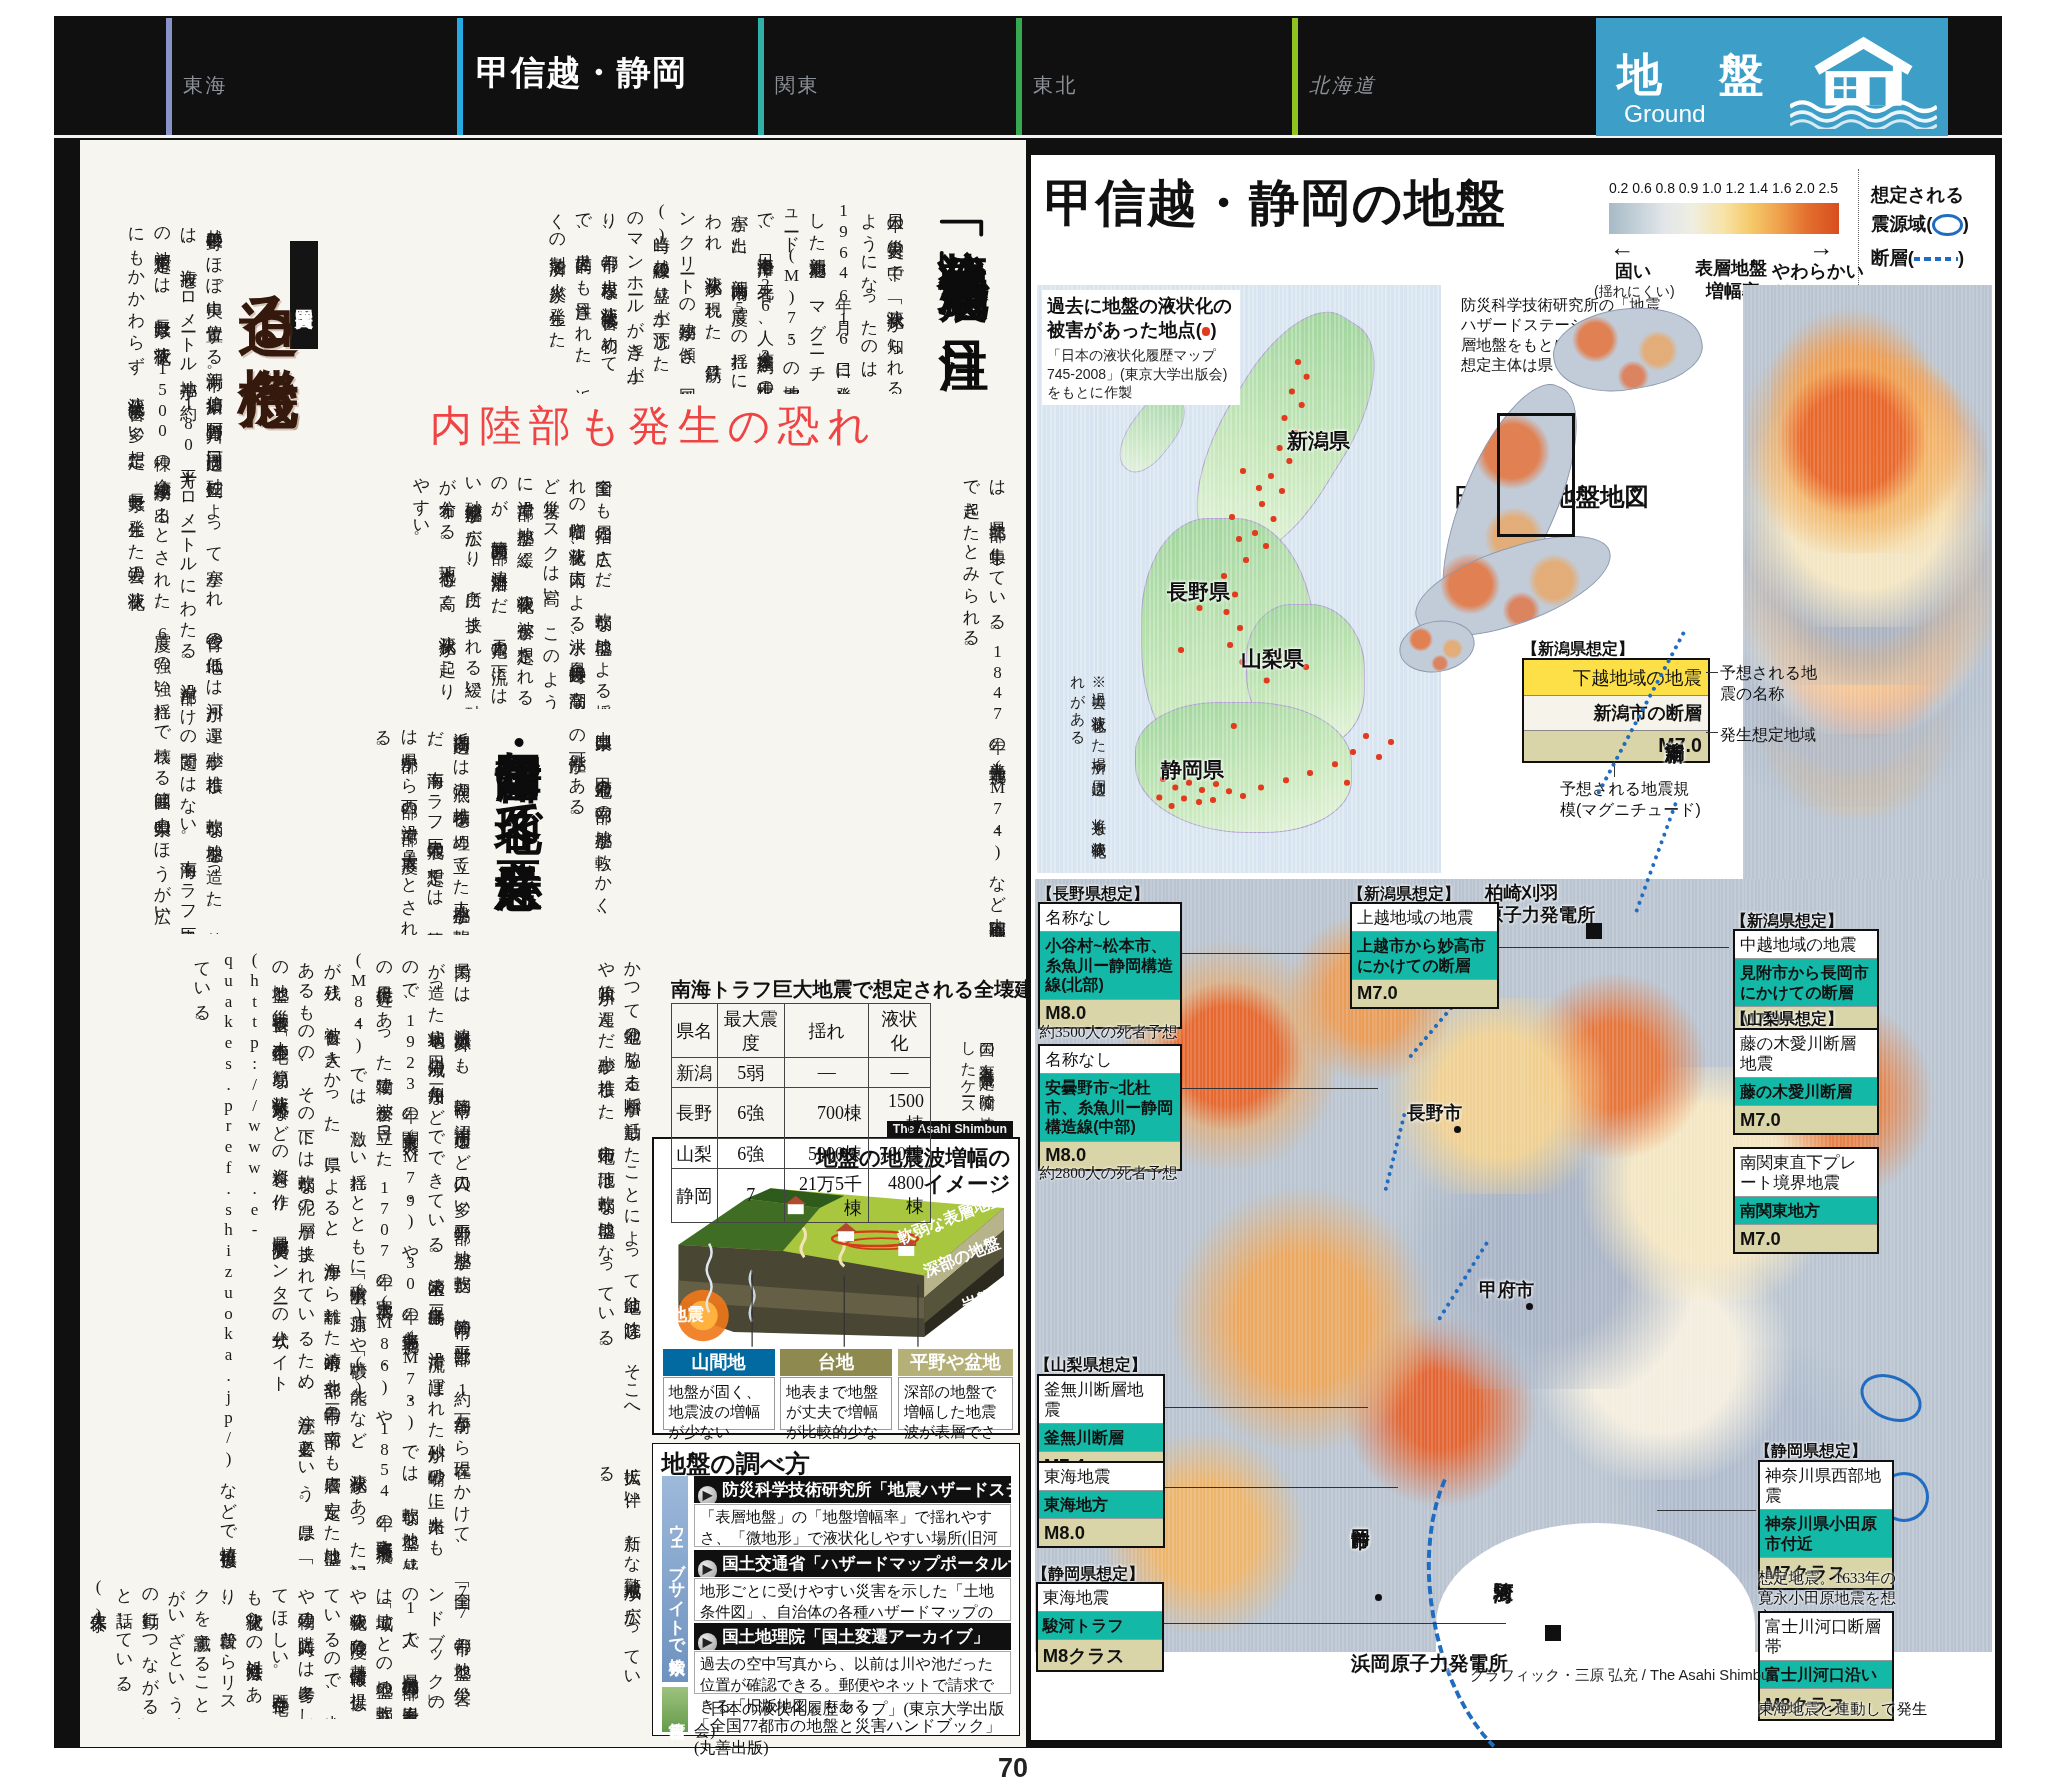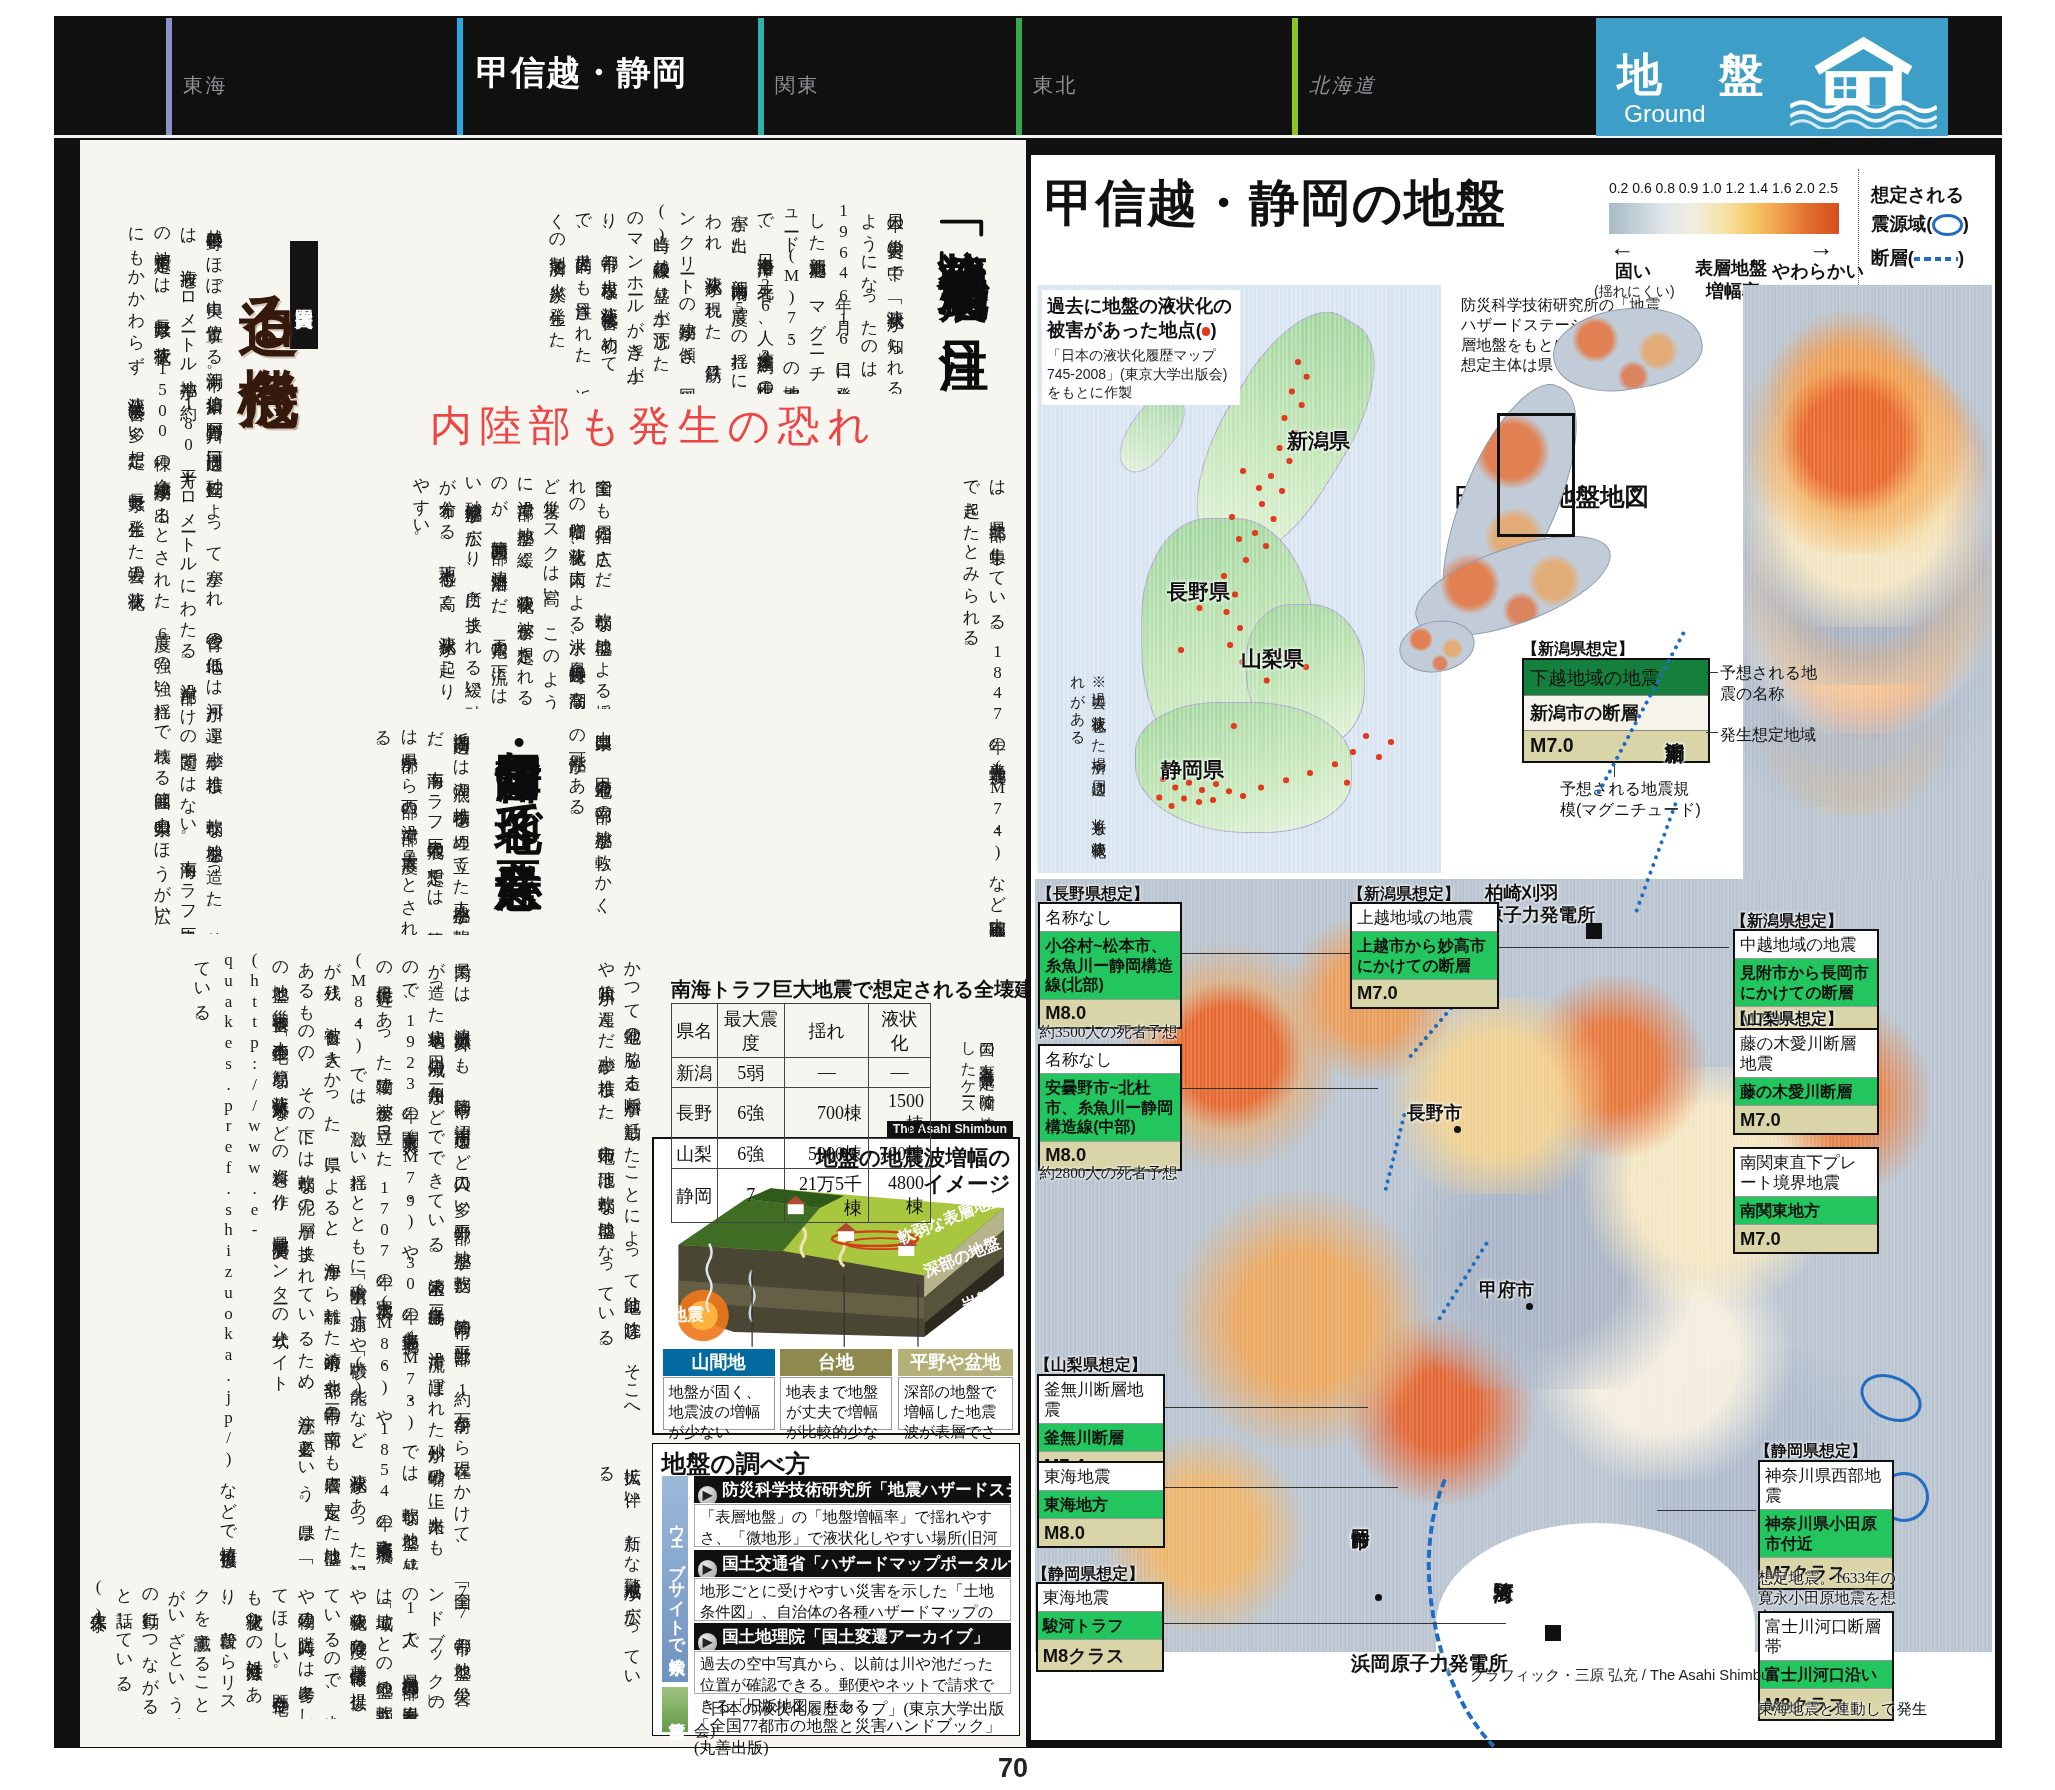--- a/index.html
+++ b/index.html
@@ -51,21 +51,21 @@
   .pref{position:absolute;font-size:21px;font-weight:bold;z-index:6;text-shadow:0 0 3.7px #fff,0 0 3.7px #fff;}
   
   .jnote{position:absolute;left:430px;top:140px;width:209px;font-size:15.3px;line-height:20px;}
   .jlabel{position:absolute;left:422px;top:325px;font-size:24.5px;font-weight:bold;}
   .jblob{position:absolute;background:#c2ccd8;border:1.2px solid #8e9aae;
      background-image:radial-gradient(circle at 30% 30%,rgba(232,110,50,.8) 0 14%,transparent 20%),
        radial-gradient(circle at 70% 60%,rgba(240,160,80,.7) 0 12%,transparent 18%),
        radial-gradient(circle at 50% 85%,rgba(231,100,45,.7) 0 10%,transparent 16%);}
   .jrect{position:absolute;left:466px;top:258px;width:72px;height:118px;border:3.1px solid #101010;z-index:4;}
   .exh{position:absolute;font-size:16px;font-weight:bold;}
-  .exbox{position:absolute;border:2.5px solid #101010;background:#15803d;z-index:5;}
+  .exbox{position:absolute;border:2.5px solid #101010;background:#fde047;z-index:5;text-align:right;}
   .exbox .r1{font-family:"Liberation Serif",serif;font-size:18.4px;padding:4.9px 6.1px;border-bottom:1.2px solid #888;}
   .exbox .r2{font-size:18px;font-weight:bold;padding:4.9px 6.1px;border-bottom:1.2px solid #888;background:#f6f4ea;}
   .exbox .r3{font-size:19.6px;font-weight:bold;padding:3.7px 6.1px;background:#d9d5a8;}
   .callout{position:absolute;font-size:16px;line-height:21px;z-index:5;}
   
   .terrain{position:absolute;background:
     radial-gradient(circle,rgba(232,100,40,.95) 0 30%,rgba(240,160,80,.55) 45%,transparent 70%) 12% 8%/209px 258px no-repeat,
     radial-gradient(circle,rgba(240,150,70,.85) 0 35%,transparent 70%) 32% 4%/160px 184px no-repeat,
     radial-gradient(circle,rgba(245,210,140,.9) 0 40%,transparent 75%) 48% 18%/233px 196px no-repeat,
     radial-gradient(circle,rgba(234,110,45,.9) 0 30%,transparent 65%) 63% 12%/184px 221px no-repeat,
@@ -77,21 +77,21 @@
     radial-gradient(circle,rgba(230,95,40,.92) 0 25%,transparent 60%) 40% 66%/233px 221px no-repeat,
     radial-gradient(circle,rgba(174,186,204,.9) 0 45%,transparent 75%) 86% 78%/295px 258px no-repeat,
     radial-gradient(circle,rgba(242,180,100,.9) 0 35%,transparent 70%) 8% 84%/221px 196px no-repeat,
     #b9c4d0;}
   .terrain:after{content:"";position:absolute;inset:0;background:repeating-linear-gradient(90deg,rgba(255,255,255,.14) 0 1.8px,transparent 1.8px 3.7px);}
   .sea{position:absolute;background:#fff;z-index:2;}
   
   .fhdr{position:absolute;font-size:16px;font-weight:bold;z-index:8;text-shadow:0 0 3.1px #fff,0 0 3.1px #fff;}
   .fbox{position:absolute;border:2.5px solid #101010;background:#fff;box-sizing:border-box;z-index:8;}
   .fbox .n{font-family:"Liberation Serif",serif;font-size:16.6px;padding:3.7px 4.9px;border-bottom:1.2px solid #999;line-height:20px;}
-  .fbox .rg{font-size:16px;font-weight:bold;padding:3.7px 4.9px;border-bottom:1.2px solid #999;line-height:19.6px;background:#22c55e;}
+  .fbox .rg{font-size:16px;font-weight:bold;padding:3.7px 4.9px;border-bottom:1.2px solid #999;line-height:19.6px;background:#14b8a6;}
   .fbox .mg{font-size:18.4px;font-weight:bold;padding:2.5px 4.9px;background:#d9d5a8;}
   .fnote{position:absolute;font-size:15.3px;line-height:19.6px;z-index:8;font-family:"Liberation Serif",serif;text-shadow:0 0 3.1px #fff,0 0 3.1px #fff;}
   .mlab{position:absolute;font-weight:bold;z-index:7;text-shadow:0 0 3.7px #fff,0 0 3.7px #fff;}
   .sq{position:absolute;width:16px;height:16px;background:#101010;z-index:7;}
   .cdot{position:absolute;width:7.4px;height:7.4px;border-radius:50%;background:#101010;z-index:7;}
   .leader{position:absolute;height:1.2px;background:#333;z-index:6;}
   .bdash{position:absolute;border-left:4.3px dotted #1f6cc0;z-index:6;}
   .bellipse{position:absolute;border:3.7px solid #1f6cc0;border-radius:50%;z-index:6;}
   .barc{position:absolute;width:190px;height:344px;border:4.3px dashed #1f6cc0;border-color:transparent transparent transparent #1f6cc0;border-radius:50%;z-index:6;}
   .credit{position:absolute;font-size:14.7px;color:#222;z-index:8;}

